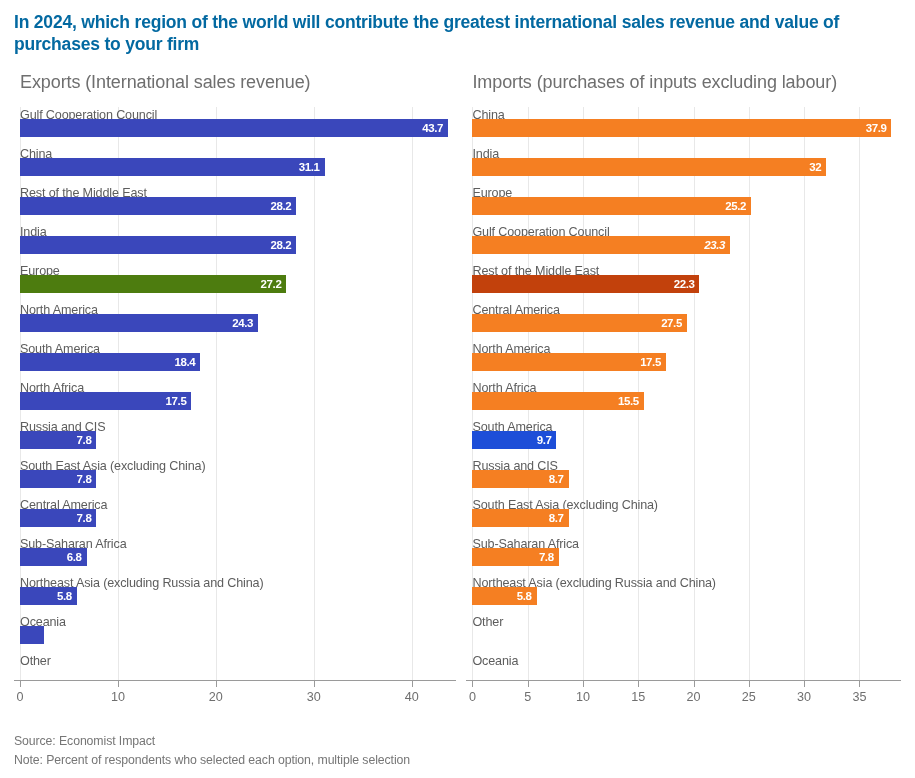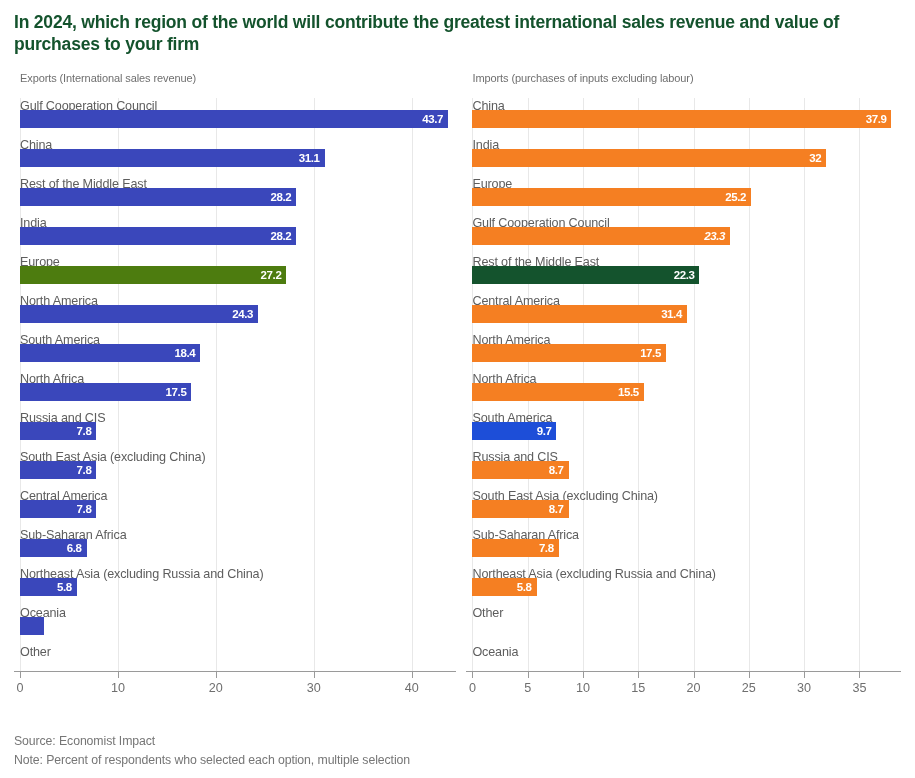--- a/index.html
+++ b/index.html
@@ -18,37 +18,37 @@
   .page {
     position: relative;
     width: 915px;
     height: 778px;
     box-sizing: border-box;
     padding: 0 14px;
   }
   .title {
     font-size: 17.5px;
     font-weight: bold;
-    color: #14532d;
+    color: #0369a1;
     line-height: 1.28;
     letter-spacing: -0.2px;
     padding-top: 11px;
     max-width: 890px;
   }
   .panels {
     display: flex;
     margin-top: 16px;
   }
   .panel {
     position: relative;
   }
   .panel-left  { width: 448px; }
   .panel-right { width: 440px; margin-left: 10px; }
   .panel-subtitle {
-    font-size: 11px;
+    font-size: 18px;
     color: #6f6f6f;
     letter-spacing: -0.1px;
     margin-bottom: 14px;
     margin-left: 6px;
   }
   .plot {
     position: relative;
     height: 574px;
   }
   .gridlines {
@@ -347,30 +347,30 @@
               <div class="row-label">Gulf Cooperation Council</div>
               <div class="bar-wrap" style="left: 6px; font-style: italic;">
                 <div class="bar" style="width: 257.591px; background: rgb(245, 127, 34);">
                   <span class="bar-value">23.3</span>
                 </div>
               </div>
             </div>
             <div class="row">
               <div class="row-label">Rest of the Middle East</div>
               <div class="bar-wrap" style="left: 6px;">
-                <div class="bar" style="width: 227px; background: #14532d;">
+                <div class="bar" style="width: 227px; background: #c2410c;">
                   <span class="bar-value">22.3</span>
                 </div>
               </div>
             </div>
             <div class="row">
               <div class="row-label">Central America</div>
               <div class="bar-wrap" style="left: 6px;">
                 <div class="bar" style="width: 214.475px; background: rgb(245, 127, 34);">
-                  <span class="bar-value">31.4</span>
+                  <span class="bar-value">27.5</span>
                 </div>
               </div>
             </div>
             <div class="row">
               <div class="row-label">North America</div>
               <div class="bar-wrap" style="left: 6px;">
                 <div class="bar" style="width: 193.47px; background: rgb(245, 127, 34);">
                   <span class="bar-value">17.5</span>
                 </div>
               </div>

